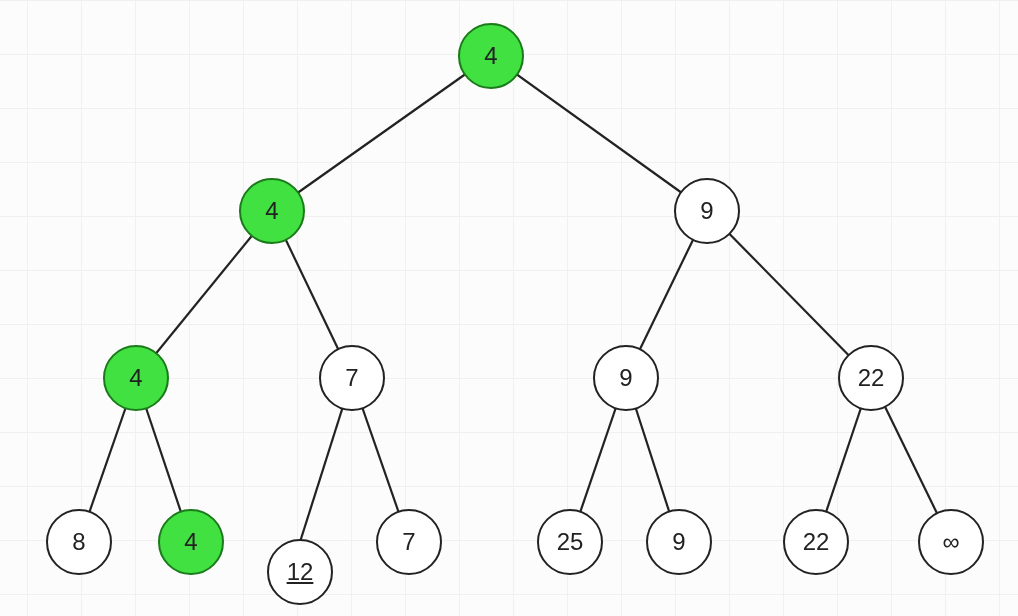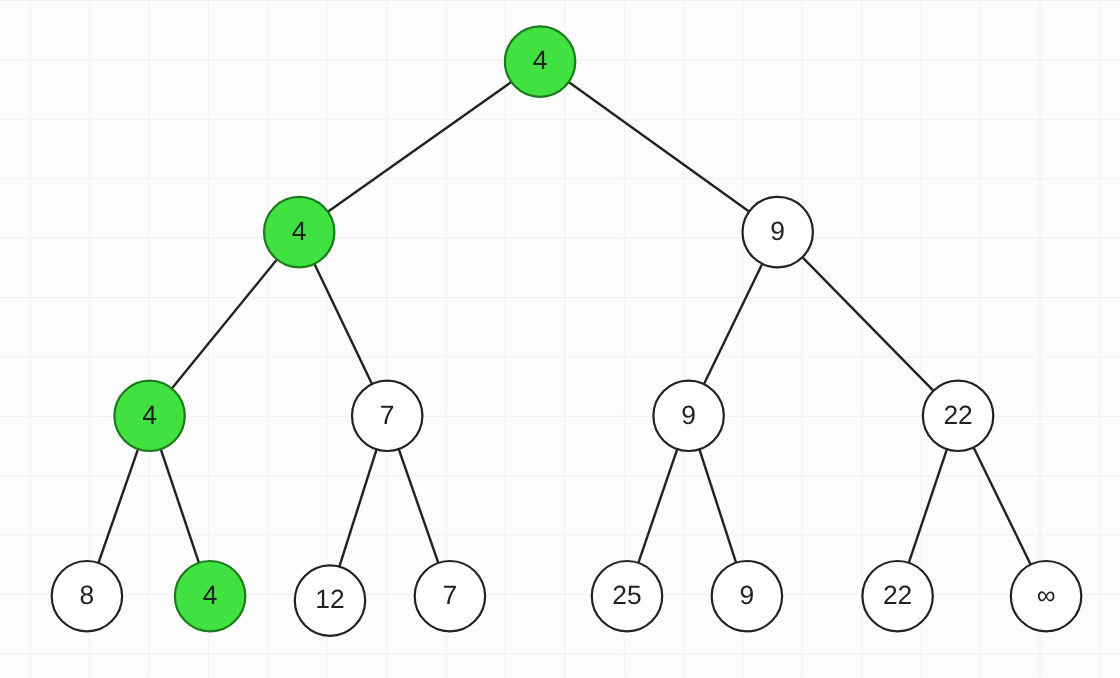--- a/index.html
+++ b/index.html
@@ -107,21 +107,21 @@
 <div class="node" style="left:871px; top:378px;">
   <span>22</span>
 </div>
 
 <div class="node" style="left:79px; top:542px;">
   <span>8</span>
 </div>
 <div class="node green" style="left:191px; top:542px;">
   <span>4</span>
 </div>
-<div class="node" style="left:300px; top:546px;">
+<div class="node" style="left:300px; top:572px;text-decoration:underline;">
   <span>12</span>
 </div>
 <div class="node" style="left:409px; top:542px;">
   <span>7</span>
 </div>
 <div class="node" style="left:570px; top:542px;">
   <span>25</span>
 </div>
 <div class="node" style="left:679px; top:542px;">
   <span>9</span>

